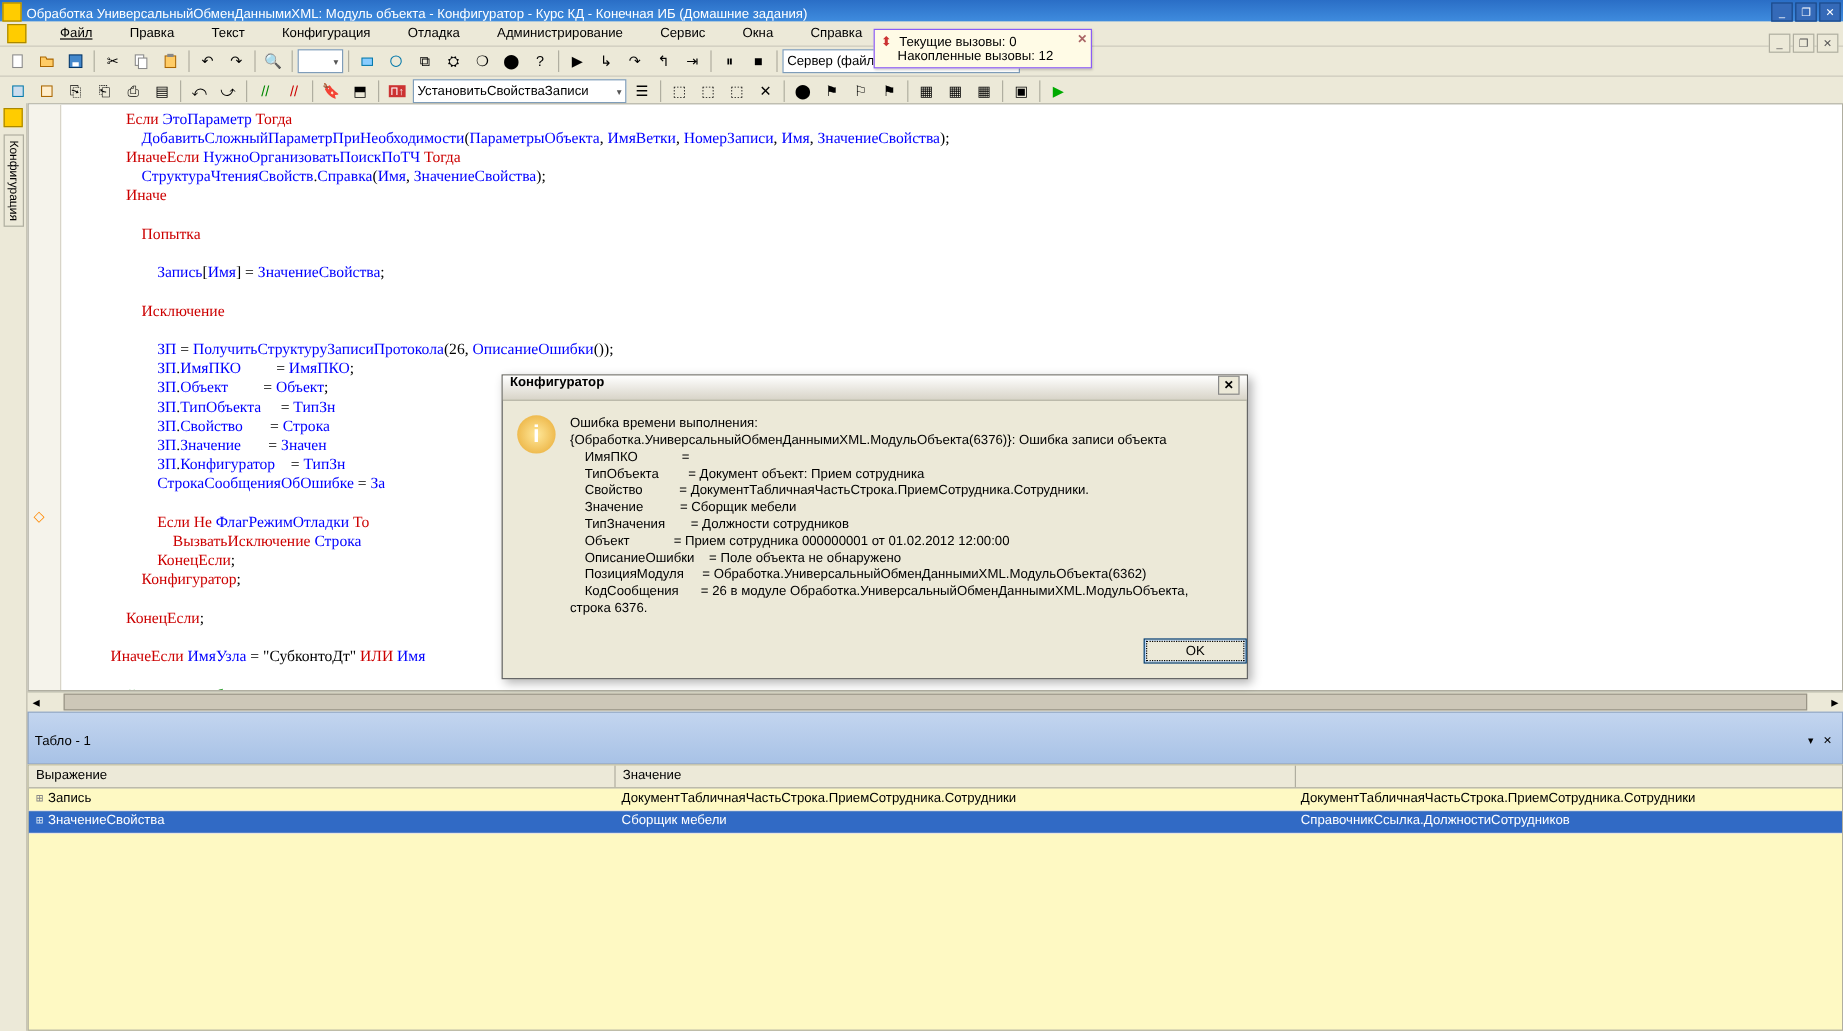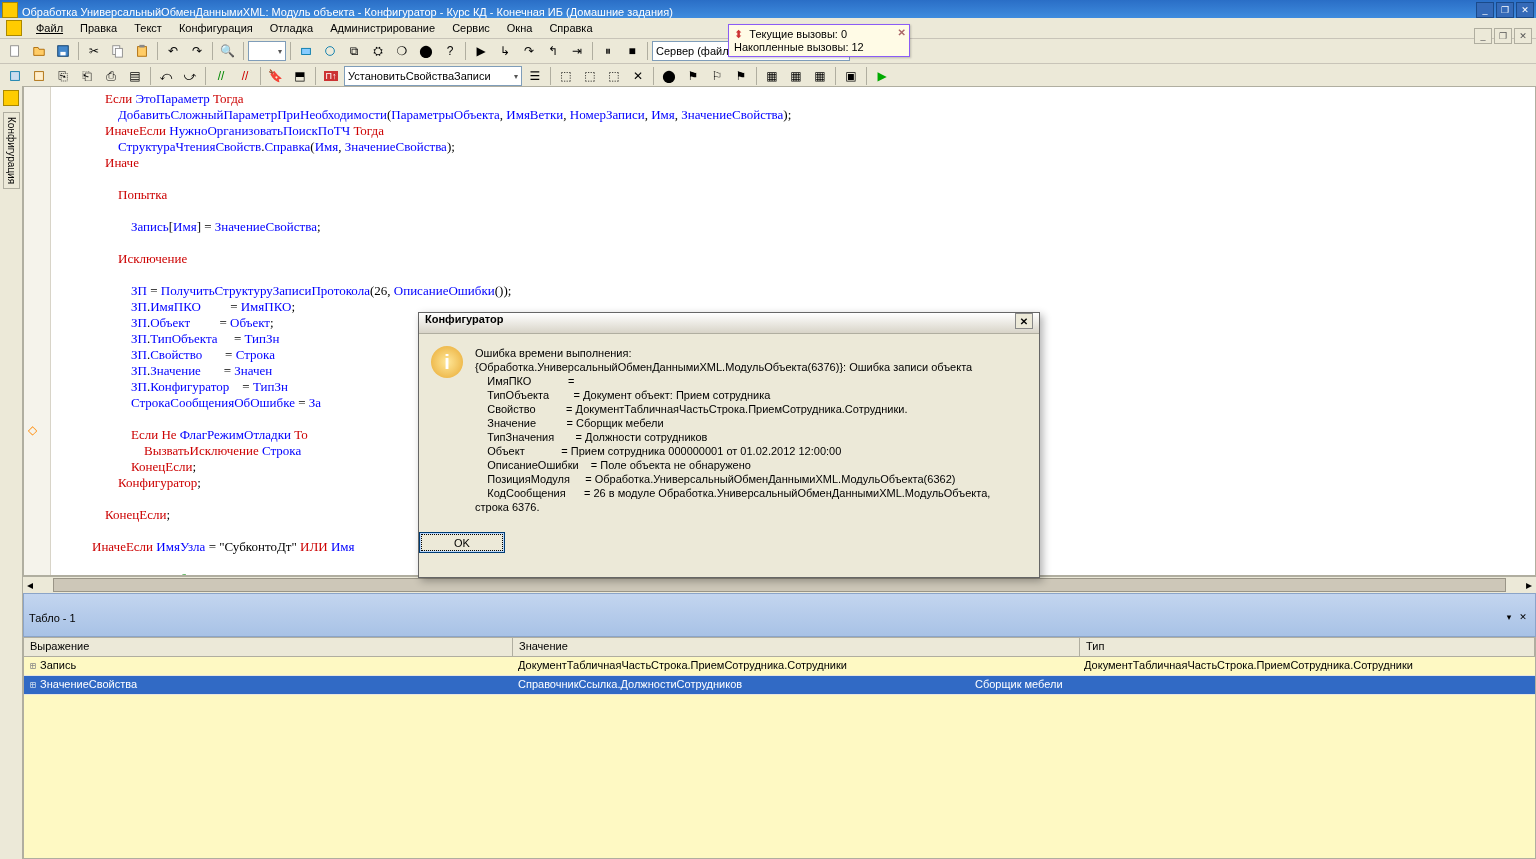--- a/index.html
+++ b/index.html
@@ -1,21 +1,21 @@
 <!DOCTYPE html>
 <html><head>
 <meta charset="utf-8">
 <style>
 html,body{margin:0;padding:0;font-family:"Segoe UI",Tahoma,Arial,sans-serif;font-size:12px;background:#ece9d8;color:#000;overflow:hidden;width:1536px;height:859px}
 .titlebar{height:18px;background:linear-gradient(#2a6ec6,#3f8cde);color:#fff;display:flex;align-items:flex-end;padding:0 2px;font-size:11px}
 .titlebar .icon{width:14px;height:14px;background:#fc0;border:1px solid #a80;margin-right:4px}
 .titlebar .spacer{flex:1}
 .winbtns{display:flex;gap:2px}
 .winbtn{width:16px;height:14px;background:#356ab8;border:1px solid #1a4a8a;color:#fff;font-size:9px;display:flex;align-items:center;justify-content:center;cursor:pointer}
-.menubar{height:20px;background:#ece9d8;display:flex;align-items:center;padding:0 6px;gap:3px;border-bottom:1px solid #c8c4b8}
+.menubar{height:20px;background:#ece9d8;display:flex;align-items:center;padding:0 6px;gap:17px;border-bottom:1px solid #c8c4b8}
 .menuitem{padding:2px 7px;cursor:pointer;font-size:11px}
 .underline{text-decoration:underline}
 .toolbar{height:24px;background:#ece9d8;display:flex;align-items:center;padding:0 4px;gap:2px;border-bottom:1px solid #c8c4b8}
 .tbtn{width:20px;height:20px;display:flex;align-items:center;justify-content:center;cursor:pointer;border:1px solid transparent}
 .tbtn svg{width:14px;height:14px}
 .sep{width:1px;height:18px;background:#b0aea0;margin:0 2px}
 .combo{height:18px;border:1px solid #7f9db9;background:#fff;font-size:11px;padding:0 3px;display:flex;align-items:center;min-width:140px}
 .combo.small{min-width:30px}
 .combo .arrow{margin-left:auto;font-size:8px;color:#555}
 .info-balloon{position:absolute;top:24px;left:728px;width:170px;background:#fffbe6;border:1px solid #8b5cf6;padding:3px 5px;font-size:11px;box-shadow:1px 1px 2px rgba(0,0,0,.2)}
@@ -48,21 +48,21 @@
 .gc.c3{flex:1}
 .grow .plus{color:#888;margin-right:4px;font-family:monospace;font-size:10px}
 .grow.sel .plus{color:#cde}
 .dialog{position:absolute;left:418px;top:312px;width:620px;background:#ece9d8;border:1px solid #666;box-shadow:3px 3px 8px rgba(0,0,0,.3)}
 .dlg-title{height:20px;background:linear-gradient(#fff,#d8d4c8);display:flex;align-items:flex-start;padding:0 6px;font-size:11px;font-weight:bold;border-bottom:1px solid #b0aea0}
 .dlg-title .spacer{flex:1}
 .dlg-close{width:16px;height:14px;border:1px solid #888;background:#ece9d8;font-size:10px;display:flex;align-items:center;justify-content:center;cursor:pointer;font-weight:bold}
 .dlg-body{padding:12px;display:flex;gap:12px;font-size:11px}
 .dlg-icon{width:32px;height:32px;border-radius:16px;background:radial-gradient(#ffe89a,#e8a830);display:flex;align-items:center;justify-content:center;font-size:20px;font-weight:bold;color:#fff;flex-shrink:0}
 .dlg-text{white-space:pre-wrap;line-height:14px}
-.dlg-btns{display:flex;justify-content:flex-start;padding:6px 0 24px}
+.dlg-btns{display:flex;justify-content:flex-end;padding:6px 0 12px}
 .dlg-btn{min-width:86px;height:21px;background:#ece9d8;border:1px solid #003c74;cursor:pointer;font-size:11px;outline:1px dotted #000;outline-offset:-3px;box-shadow:0 0 0 1px #b8d6fb inset}
 .tb-middlewin{position:absolute;top:28px;right:4px;display:flex;gap:2px}
 .tb-middlewin .winbtn{background:#ece9d8;color:#555;border:1px solid #b0aea0}
 </style>
 </head>
 <body>
 
 <div class="titlebar">
   <div class="icon"></div>
   <span>Обработка УниверсальныйОбменДаннымиXML: Модуль объекта - Конфигуратор - Курс КД - Конечная ИБ (Домашние задания)</span>
@@ -214,21 +214,21 @@
   <div class="tbtn">▦</div>
   <div class="sep"></div>
   <div class="tbtn">▣</div>
   <div class="sep"></div>
   <div class="tbtn" style="color:#0a0">▶</div>
 </div>
 
 <div class="info-balloon">
   <span style="color:#c33;margin-right:3px">⬍</span>
   <span>Текущие вызовы: 0</span><br>
-  <span style="">Накопленные вызовы: 12</span>
+  <span style="margin-left:14px">Накопленные вызовы: 12</span>
   <span class="close">✕</span>
 </div>
 
 <div class="main">
   <div class="sidebar">
     <div style="width:14px;height:14px;background:#fc0;border:1px solid #a80"></div>
     <div class="sidetab">Конфигурация</div>
   </div>
   <div class="content">
     <div class="code-area">
@@ -279,31 +279,30 @@
     <div class="panel-title">
       <span>Табло - 1</span>
       <div class="spacer"></div>
       <div class="pbtn">▾</div>
       <div class="pbtn">✕</div>
     </div>
     <div class="grid" style="height:220px">
       <div class="ghead">
         <div class="gc c1">Выражение</div>
         <div class="gc c2">Значение</div>
-        <div class="gc c3">Тип</div>
       </div>
       <div class="grow">
         <div class="gc c1"><span class="plus">⊞</span><span>Запись</span></div>
         <div class="gc c2">ДокументТабличнаяЧастьСтрока.ПриемСотрудника.Сотрудники</div>
         <div class="gc c3">ДокументТабличнаяЧастьСтрока.ПриемСотрудника.Сотрудники</div>
       </div>
       <div class="grow sel">
         <div class="gc c1"><span class="plus">⊞</span><span>ЗначениеСвойства</span></div>
+        <div class="gc c2">Сборщик мебели</div>
         <div class="gc c3">СправочникСсылка.ДолжностиСотрудников</div>
-        <div class="gc c2">Сборщик мебели</div>
       </div>
     </div>
   </div>
 </div>
 
 <div class="dialog">
   <div class="dlg-title">
     <span>Конфигуратор</span>
     <div class="spacer"></div>
     <div class="dlg-close">✕</div>

